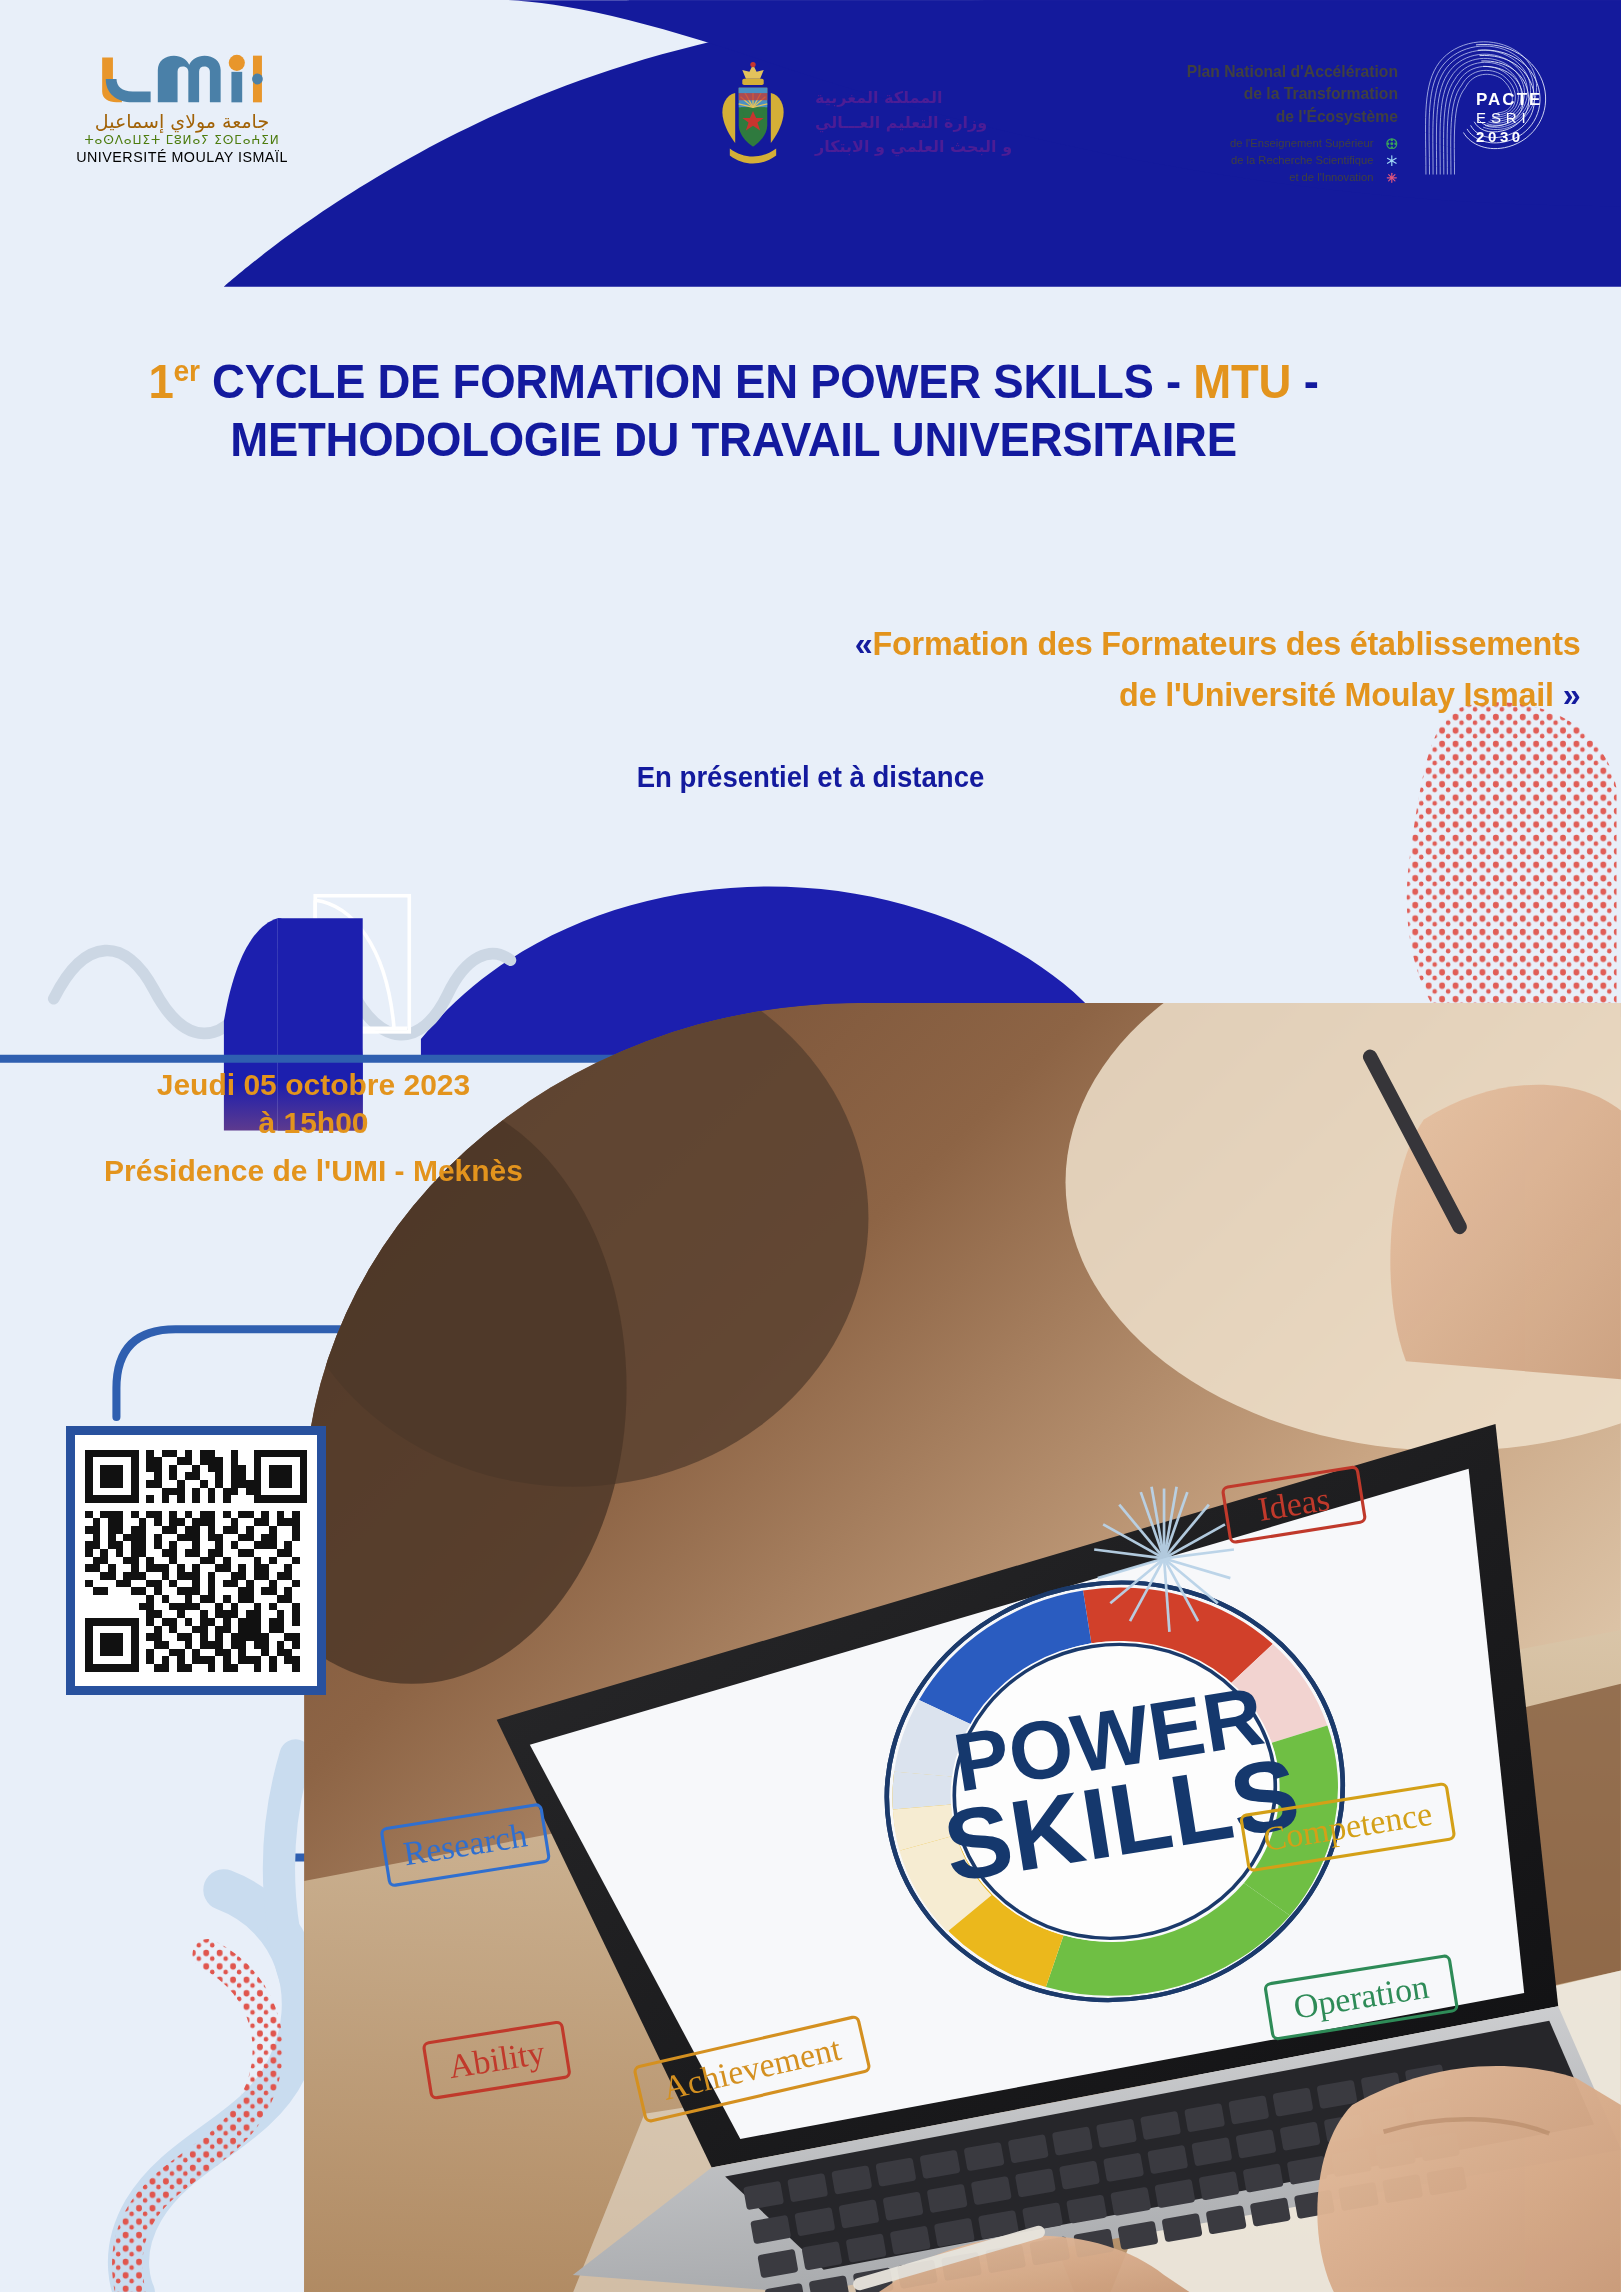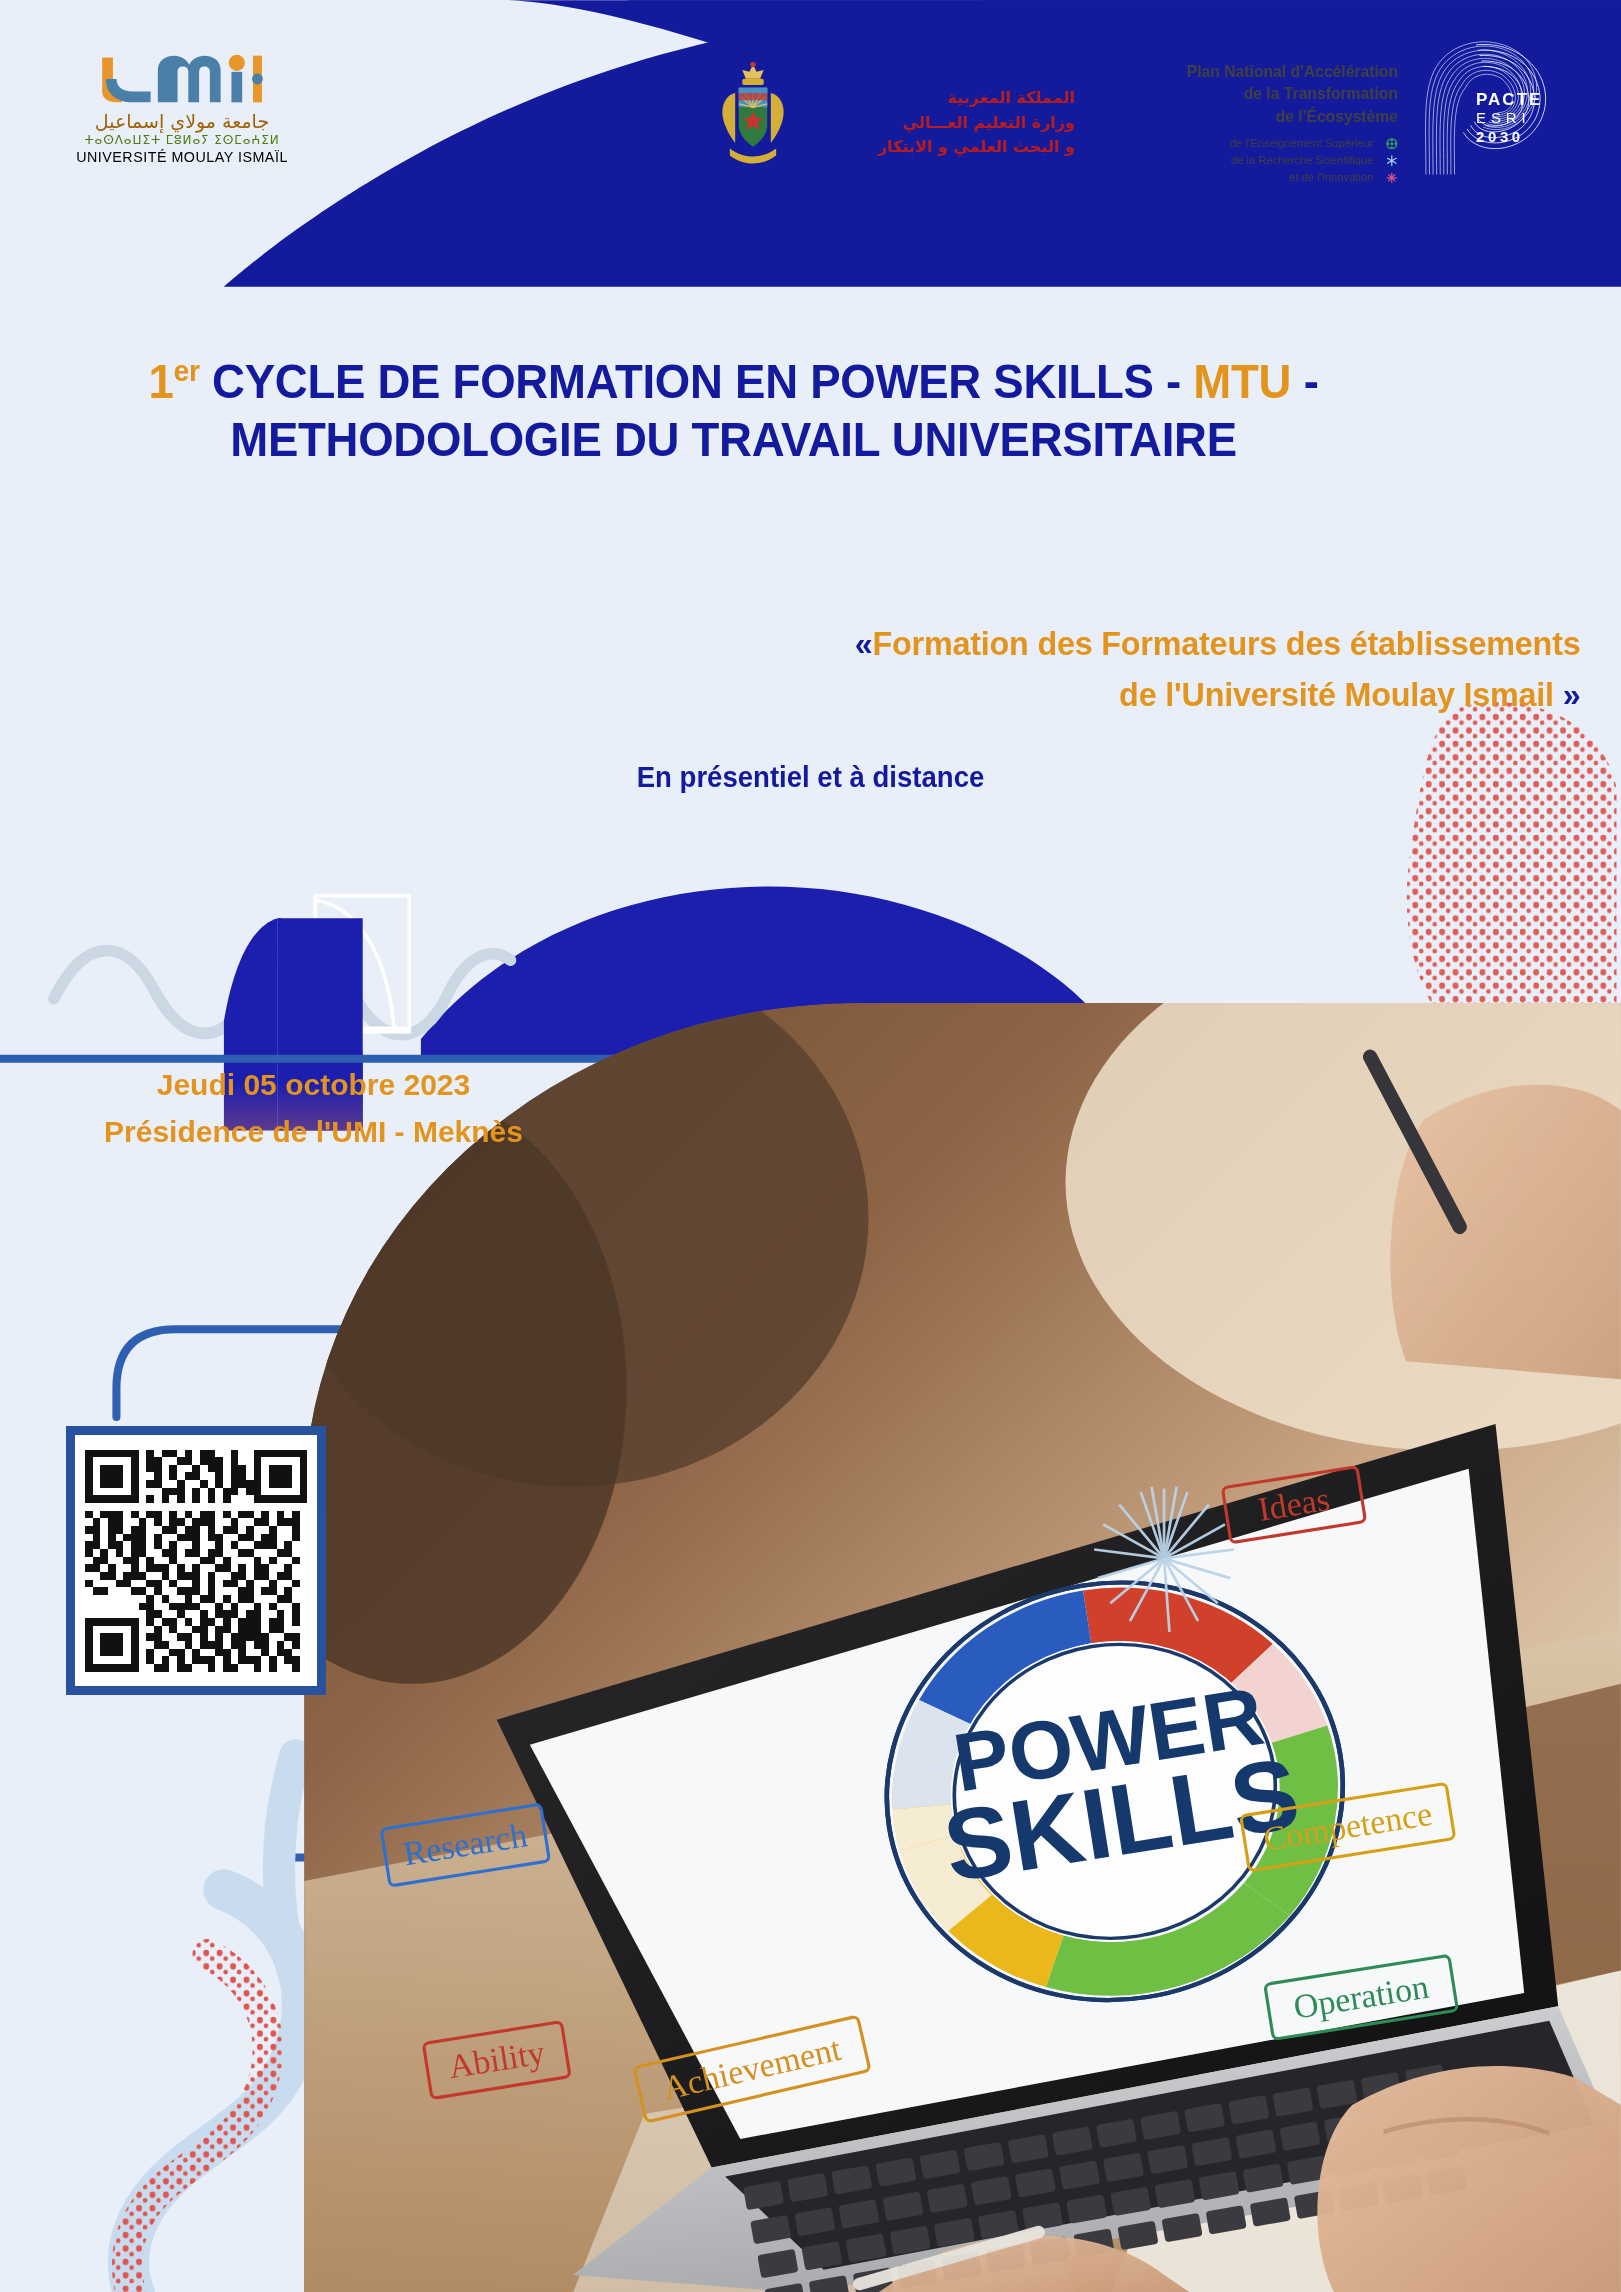--- a/index.html
+++ b/index.html
@@ -52,21 +52,21 @@
   }
   .min-fr .l1 { font-size:14px; font-weight:bold; letter-spacing:1.7px; margin-bottom:2.7px; }
   .min-fr .ln { font-size:12.5px; font-weight:600; letter-spacing:0.2px; line-height:1.35; }
 
   
   .coat { position:absolute; left:708px; top:61px; width:90px; height:107px; }
 
   
   .min-ar {
     position:absolute; left:815px; top:88px; width:260px;
-    text-align:right; color:#b91c1c; direction:rtl;
+    text-align:left; color:#4c1d95; direction:rtl;
     font-family:"DejaVu Sans", sans-serif;
   }
   .min-ar .l1 { font-size:16px; font-weight:bold; letter-spacing:2.2px; margin-bottom:3.6px; }
   .min-ar .ln { font-size:16px; font-weight:600; line-height:1.5; }
 
   
   .pacte-text {
     position:absolute; left:1102px; top:61px; width:296px;
     text-align:right; color:#404040;
   }
@@ -520,20 +520,21 @@
     </div>
     <div class="sub-l">
       <span>de l'Université Moulay Ismail</span>&nbsp;<span class="guill">»</span>
     </div>
   </div>
 
   <div class="mode-line">En présentiel et à distance</div>
 
   <div class="datebox">
     <div class="d1">Jeudi 05 octobre 2023</div>
+    <div class="d2">à 15h00</div>
     <div class="d3">Présidence de l'UMI - Meknès</div>
   </div>
 
   <div class="qr-frame">
     <svg viewBox="0 0 29 29" shape-rendering="crispEdges">
       <rect width="29" height="29" fill="#ffffff"></rect>
       <g fill="#111111">
 
         <rect x="0" y="0" width="7" height="1"></rect>
           <rect x="0" y="6" width="7" height="1"></rect>

